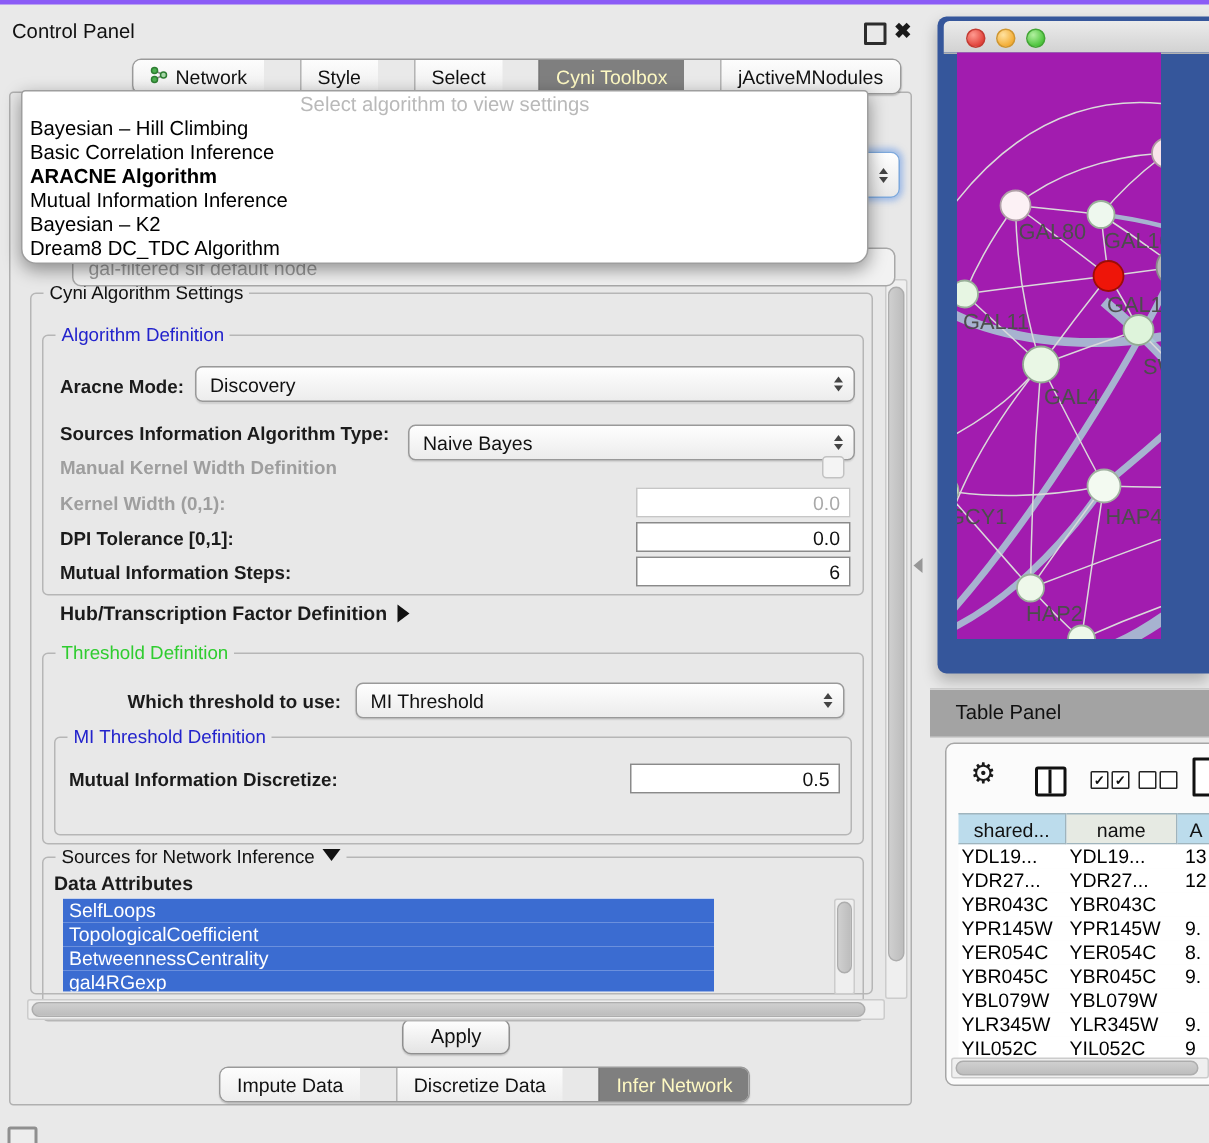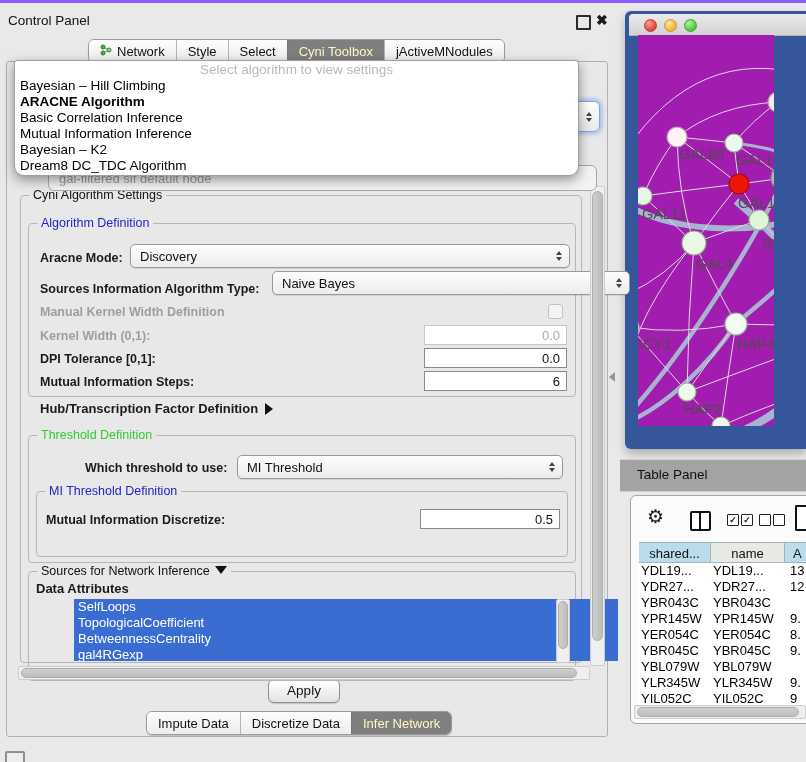--- a/index.html
+++ b/index.html
@@ -7,21 +7,21 @@
   .abs{position:absolute;}
   .nw{white-space:nowrap;}
   
   #cp-titlebar{left:0;top:6px;width:620px;height:24px;}
   #cp-title{left:8px;top:4px;font-size:13.5px;color:#111;}
   .tb-icon{top:6px;width:11px;height:11px;}
   #float-icon{left:576px;border:2px solid #2c2c2c;border-radius:1px;}
   #close-icon{left:596px;top:3px;font-size:14px;font-weight:bold;color:#1a1a1a;}
   #cp-body{left:6px;top:58px;width:600px;height:674px;border:1px solid #b0b0b0;border-radius:3px;background:#e8e8e8;}
   
-  .tabbar{display:flex;height:22px;border:1px solid #9a9a9a;border-radius:6px;overflow:hidden;box-shadow:0 1px 1px rgba(0,0,0,.18);}
+  .tabbar{display:flex;height:22px;border:1px solid #9a9a9a;border-radius:6px;overflow:hidden;box-shadow:0 1px 1px rgba(0,0,0,.18);gap:24px;}
   .tab{display:flex;align-items:center;gap:5px;padding:0 11px;font-size:13px;color:#111;background:linear-gradient(#fdfdfd,#ededed);border-left:1px solid #b4b4b4;cursor:default;}
   .tab:first-child{border-left:none;}
   .tab.sel{background:#7f7f7f;color:#fef9c3;border-left-color:#777;}
   #top-tabs{left:88px;top:36px;}
   #bottom-tabs{left:146px;top:708px;}
   
   #algo-dd{left:14px;top:57px;width:563px;height:114px;background:#ffffff;border:1px solid #9e9e9e;border-radius:3px 3px 10px 10px;box-shadow:0 4px 12px rgba(0,0,0,.4);z-index:50;}
   #algo-ph{height:17px;line-height:17px;text-align:center;color:#b9b9b9;font-size:13.5px;}
   .dd-item{height:16px;line-height:16px;padding-left:5px;font-size:13.5px;color:#000;}
   .dd-item.sel{font-weight:bold;}
@@ -39,21 +39,21 @@
   .combo{position:absolute;height:24px;border:1px solid #999;border-radius:5px;background:linear-gradient(#fefefe,#ececec);font-size:13px;color:#111;line-height:24px;padding-left:9px;box-sizing:border-box;box-shadow:0 1px 1px rgba(0,0,0,.1);}
   .arrows{position:absolute;right:7px;top:50%;transform:translateY(-50%);display:flex;flex-direction:column;gap:2px;}
   .tri{width:0;height:0;border-left:3.5px solid transparent;border-right:3.5px solid transparent;}
   .tri.up{border-bottom:4.5px solid #444;}
   .tri.down{border-top:4.5px solid #444;}
   .field{position:absolute;height:20px;border:1px solid #8a8a8a;background:#fff;font-size:13px;color:#111;line-height:20px;text-align:right;padding:0 6px;box-sizing:border-box;}
   .field.dis{border-color:#c6c6c6;color:#a9a9a9;}
   #mkw-check{left:548px;top:300px;width:13px;height:13px;border:1px solid #c2c2c2;border-radius:3px;background:#f4f4f4;}
   .hub-arrow{display:inline-block;margin-left:7px;width:0;height:0;border-top:6px solid transparent;border-bottom:6px solid transparent;border-left:8px solid #111;vertical-align:-2px;}
   .src-arrow{display:inline-block;margin-left:5px;width:0;height:0;border-left:6px solid transparent;border-right:6px solid transparent;border-top:8px solid #111;vertical-align:1px;}
-  #attr-list{left:42px;top:596px;width:544px;height:62px;overflow:hidden;background:#fff;margin-left:32px;}
+  #attr-list{left:42px;top:596px;width:434px;height:62px;overflow:hidden;background:#fff;}
   .attr-item{height:16px;line-height:16px;padding-left:4px;font-size:13px;color:#fff;background:#3b6cd1;}
   
   .sb-track{position:absolute;background:#efefef;border:1px solid #cccccc;border-radius:2px;}
   .sb-thumb{position:absolute;background:linear-gradient(90deg,#cfcfcf,#bdbdbd);border:1px solid #adadad;border-radius:6px;}
   .sb-thumb.h{background:linear-gradient(#cfcfcf,#bdbdbd);}
   
   #apply-btn{left:268px;top:676px;width:70px;height:22px;border:1px solid #8f8f8f;border-radius:6px;background:linear-gradient(#ffffff,#e4e4e4);font-size:13.5px;color:#111;text-align:center;line-height:22px;box-shadow:0 1px 1px rgba(0,0,0,.15);}
   #splitter-arrow{left:609px;top:369px;width:0;height:0;border-top:5px solid transparent;border-bottom:5px solid transparent;border-right:6px solid #979797;}
   #corner-box{left:5px;top:748px;width:16px;height:13px;border:2px solid #8f8f8f;border-radius:2px;background:#ededed;}
   
@@ -130,22 +130,22 @@
         <span class="tri up"></span>
         <span class="tri down"></span>
       </span>
   </div>
   <div class="abs nw" id="frag-combo2">gal-filtered sif default node</div>
 
   <div class="abs" id="algo-dd">
     <div id="algo-ph">Select algorithm to view settings</div>
     <div id="dd-items">
         <div class="dd-item">Bayesian – Hill Climbing</div>
+        <div class="dd-item">Basic Correlation Inference</div>
         <div class="dd-item sel">ARACNE Algorithm</div>
-        <div class="dd-item">Basic Correlation Inference</div>
         <div class="dd-item">Mutual Information Inference</div>
         <div class="dd-item">Bayesian – K2</div>
         <div class="dd-item">Dream8 DC_TDC Algorithm</div>
       </div>
   </div>
 
   <div class="abs" id="settings-pane">
 
     <div class="group" style="left:4px;top:12px;width:560px;height:466px;">
       <span class="gtitle">Cyni Algorithm Settings</span>
@@ -158,21 +158,21 @@
     <div class="lbl" style="left:24px;top:68px;">Aracne Mode:</div>
     <div class="combo" style="left:114px;top:61px;width:440px;">
       <span class="nw">Discovery</span>
       <span class="arrows">
           <span class="tri up"></span>
           <span class="tri down"></span>
         </span>
     </div>
 
     <div class="lbl" style="left:24px;top:99px;">Sources Information Algorithm Type:</div>
-    <div class="combo" style="left:256px;top:88px;width:358px;">
+    <div class="combo" style="left:256px;top:100px;width:298px;">
       <span class="nw">Naive Bayes</span>
       <span class="arrows">
           <span class="tri up"></span>
           <span class="tri down"></span>
         </span>
     </div>
 
     <div class="lbl dis" style="left:24px;top:122px;">Manual Kernel Width Definition</div>
     <div class="abs" id="mkw-check" style="left:532px;top:121px;"></div>
 

